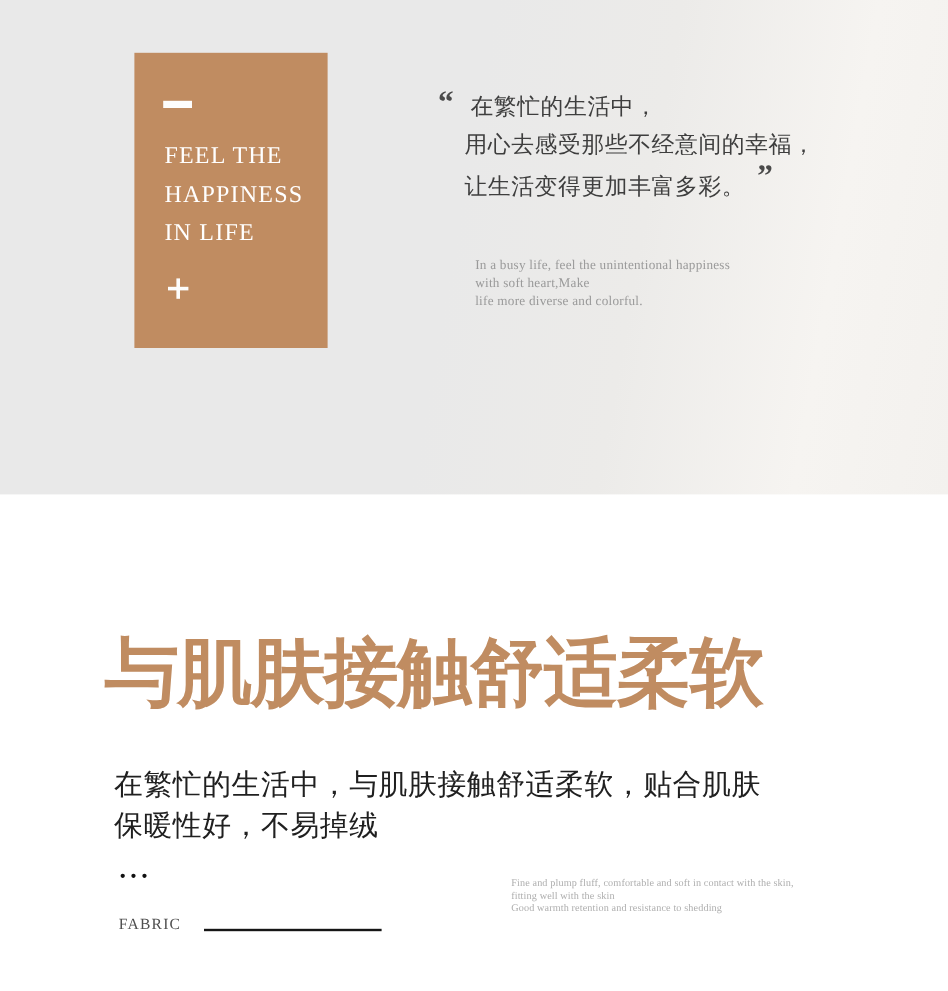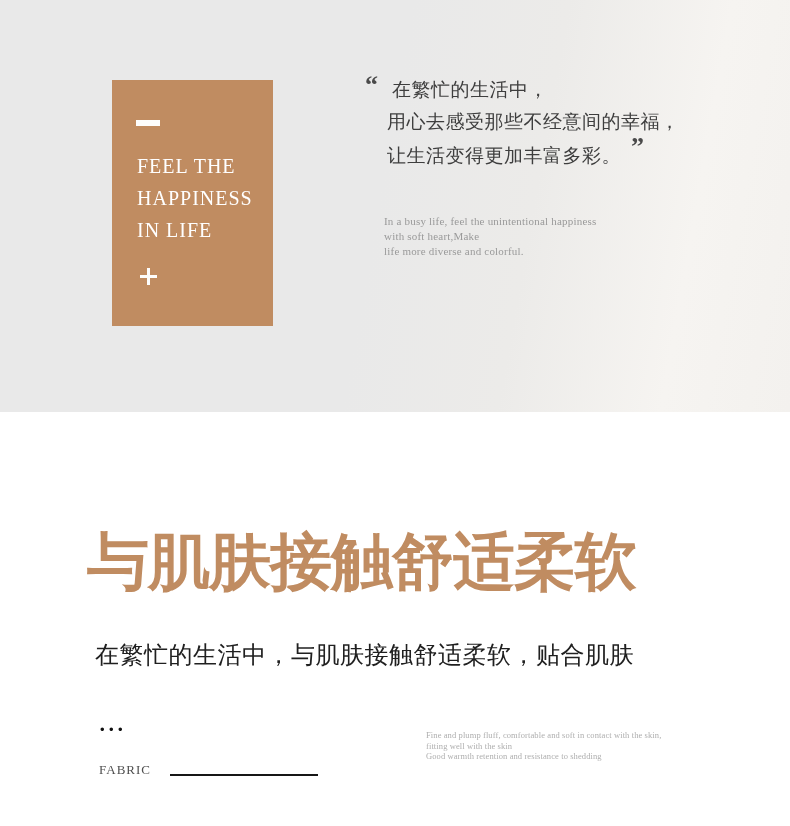--- a/index.html
+++ b/index.html
@@ -32,21 +32,21 @@
   .quote{
     position:absolute;left:387px;top:74px;
     color:#3e3e3e;font-size:19px;line-height:32px;letter-spacing:0.5px;white-space:nowrap;
   }
   .q-line1{position:relative;padding-left:5px;}
   .qmark{color:#4a4a4a;font-size:26px;font-weight:700;}
   .open-mark{position:absolute;left:-22px;top:-5px;}
   .close-mark{display:inline-block;position:relative;top:-7px;margin-left:10px;}
 
   .quote-en{
-    position:absolute;left:384px;top:214px;
+    position:absolute;left:396px;top:214px;
     color:#9a9a9a;font-size:11px;line-height:15px;letter-spacing:0.2px;white-space:nowrap;
   }
 
   
   .fabric-title{
     position:absolute;left:87px;top:530px;margin:0;
     font-size:62px;line-height:1.05;font-weight:700;letter-spacing:-1px;white-space:nowrap;
   }
   .fabric-desc{
     position:absolute;left:95px;top:638px;
@@ -69,21 +69,21 @@
     color:#aeaeae;font-size:8.5px;line-height:10.5px;letter-spacing:0.1px;white-space:nowrap;margin-left:22px;
   }
 </style>
 </head>
 <body>
 
 <div class="page">
 
   <section class="hero">
 
-    <div class="brand-card" style="background: rgb(192, 140, 97); margin-top: 36px;">
+    <div class="brand-card" style="background: rgb(192, 140, 97);">
       <span class="dash-icon"></span>
       <div class="card-slogan">
         <div>FEEL THE</div>
         <div>HAPPINESS</div>
         <div>IN LIFE</div>
       </div>
       <span class="plus-icon"></span>
     </div>
 
     <div class="quote">
@@ -106,20 +106,21 @@
     </div>
 
   </section>
 
   <section>
 
     <h1 class="fabric-title" style="color: rgb(192, 140, 97);">与肌肤接触舒适柔软</h1>
 
     <div class="fabric-desc">
       <div>在繁忙的生活中，与肌肤接触舒适柔软，贴合肌肤</div>
+      <div>保暖性好，不易掉绒</div>
     </div>
 
     <div class="dots">•••</div>
 
     <span class="fabric-label">FABRIC</span>
     <span class="fabric-rule"></span>
 
     <div class="fabric-en">
       <div>Fine and plump fluff, comfortable and soft in contact with the skin,</div>
       <div>fitting well with the skin</div>

